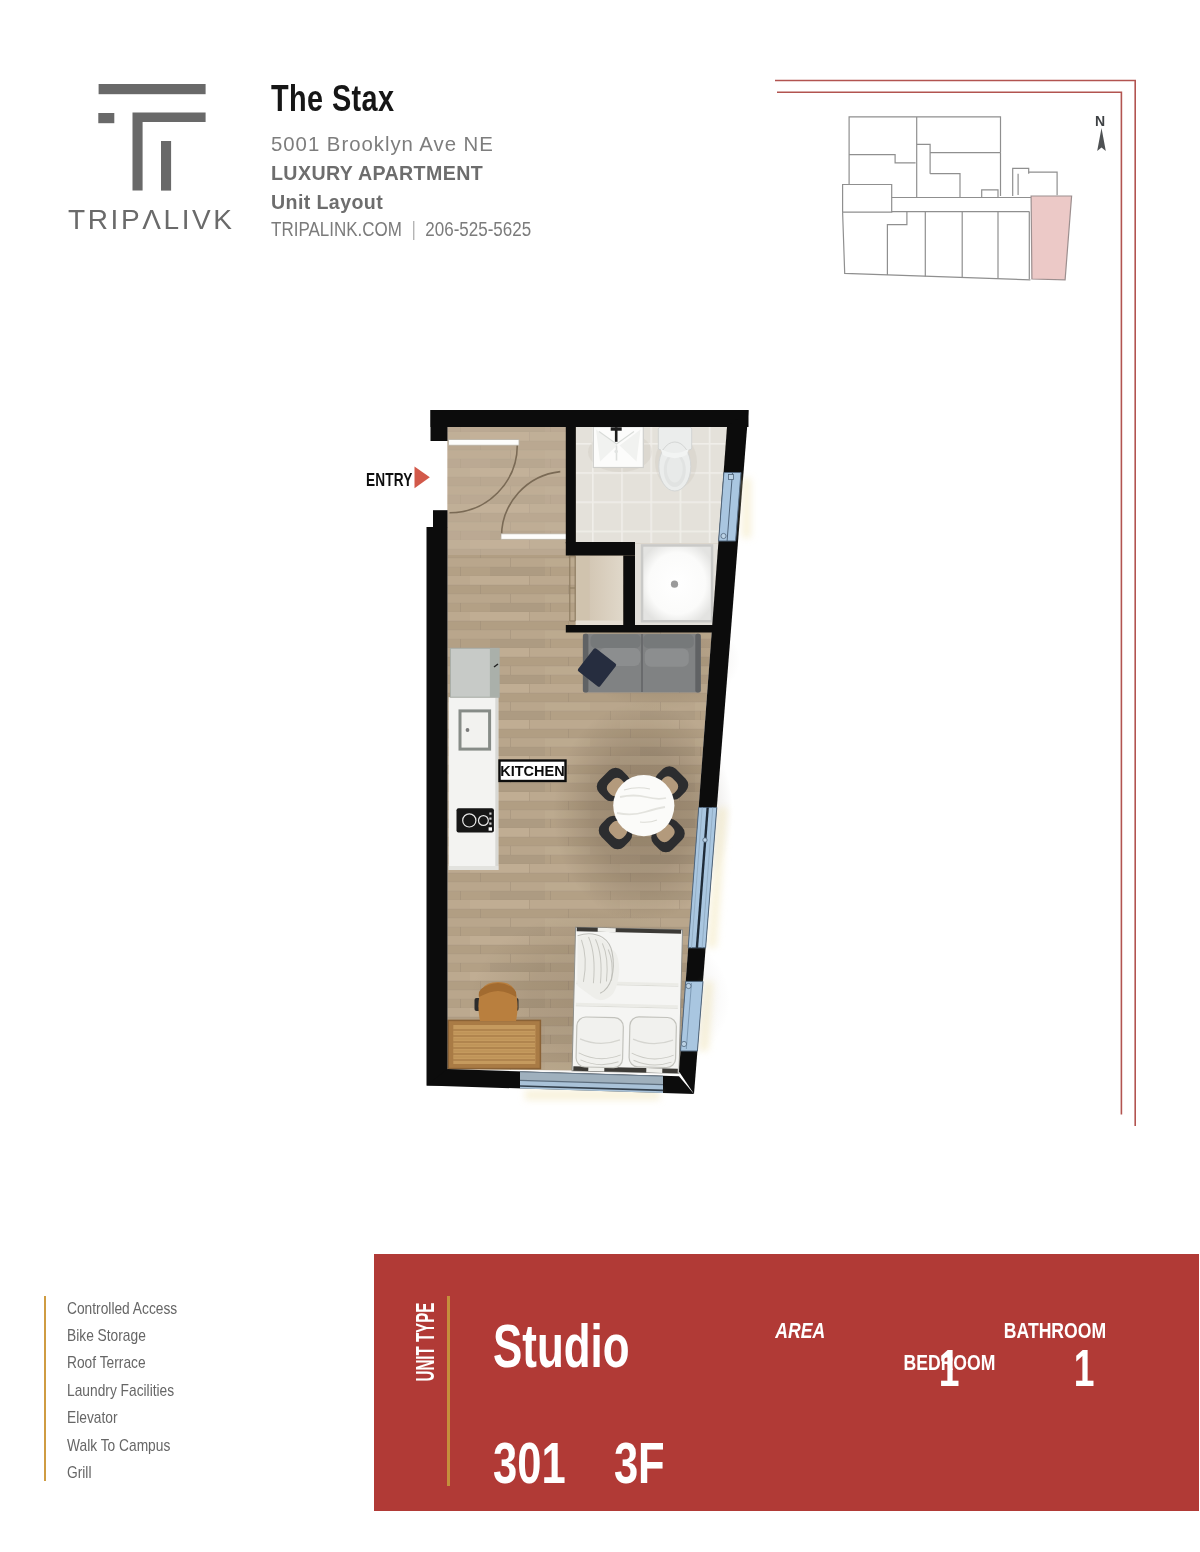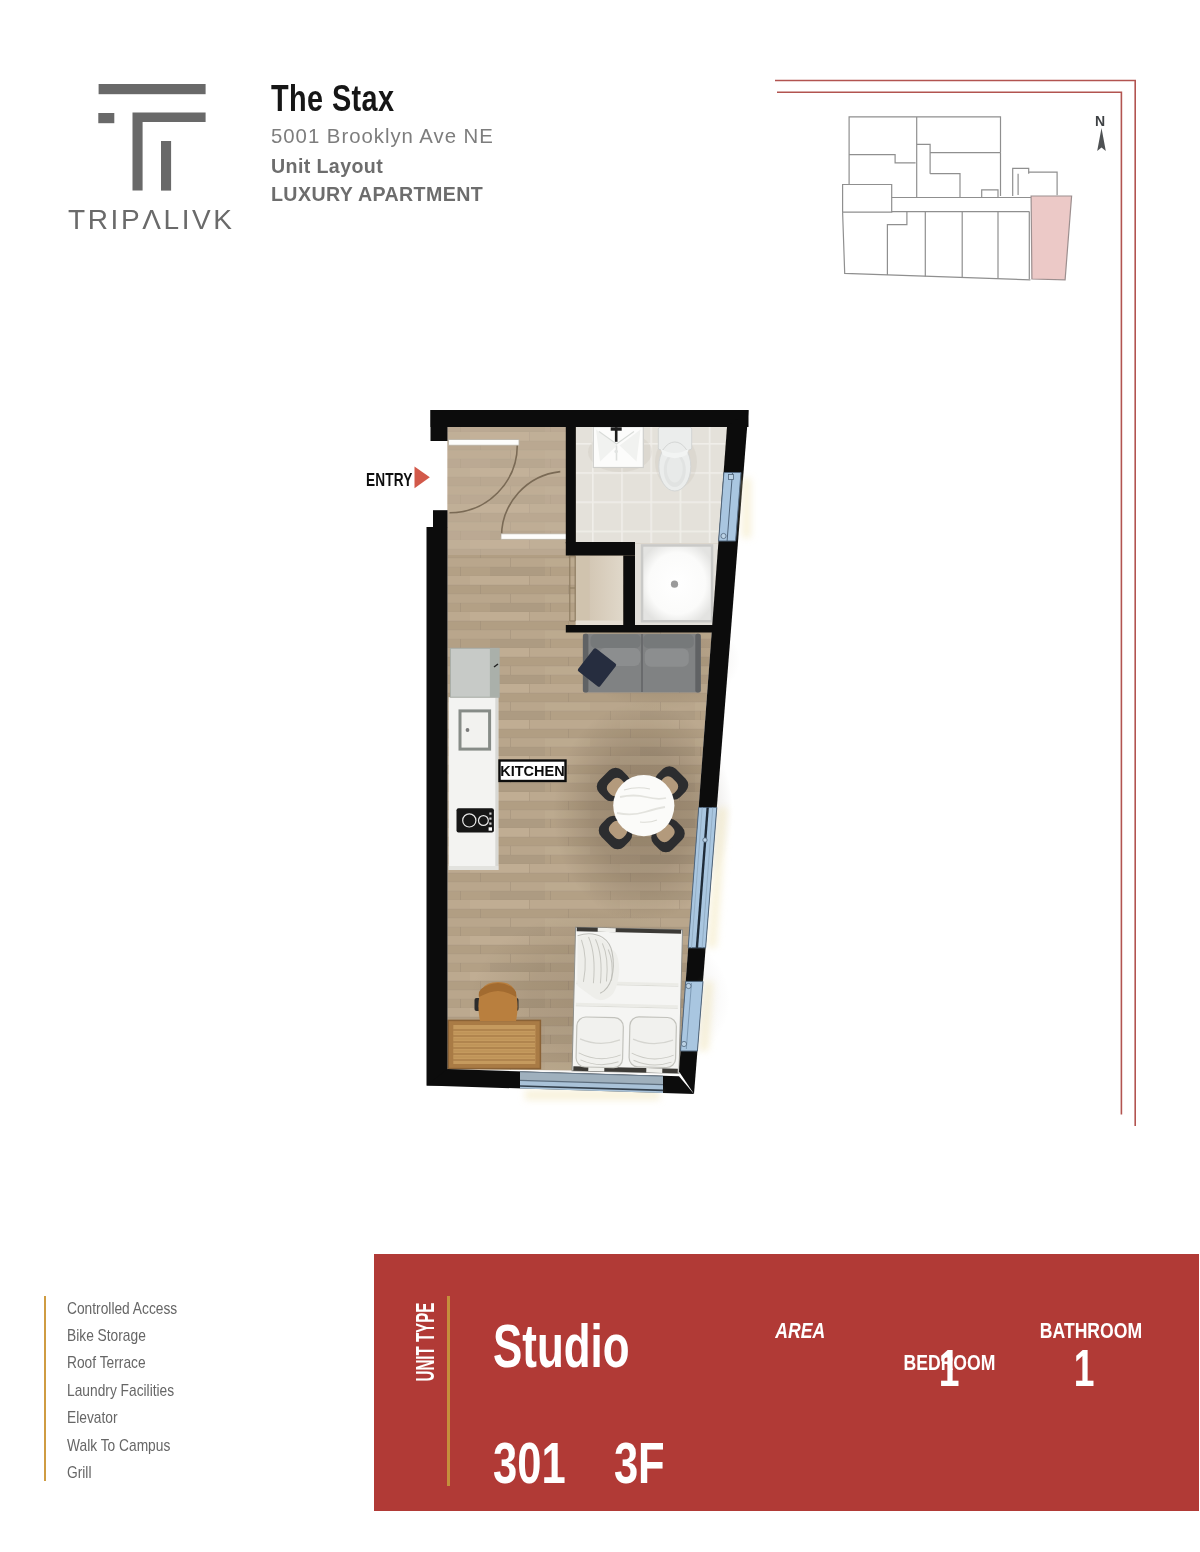--- a/index.html
+++ b/index.html
@@ -9,26 +9,27 @@
   .cx{display:inline-block;transform-origin:left top;}
 </style>
 </head>
 <body>
 <div id="page">
 
 <div class="abs" style="left:271px;top:80px;width:420px;">
 
   <div style="font-size:37px;font-weight:700;color:#161616;line-height:1;"><span class="cx" style="transform:scaleX(.78);letter-spacing:.5px;">The Stax</span></div>
 
-  <div style="font-size:21px;color:#7d7d7d;line-height:1;margin-top:8px;"><span class="cx" style="transform:scaleX(.97);letter-spacing:1px;">5001 Brooklyn Ave NE</span></div>
+  <div style="font-size:21px;color:#7d7d7d;line-height:1;margin-top:16px;"><span class="cx" style="transform:scaleX(.97);letter-spacing:1px;">5001 Brooklyn Ave NE</span></div>
+
+  <div style="font-size:20px;font-weight:700;color:#6d6d6d;line-height:1;margin-top:8.5px;"><span class="cx" style="transform:scaleX(.98);letter-spacing:.4px;">LUXURY APARTMENT</span></div>
 
   <div style="font-size:20px;font-weight:700;color:#6d6d6d;line-height:1;margin-top:9.5px;"><span class="cx" style="transform:scaleX(.98);letter-spacing:.4px;">Unit Layout</span></div>
 
-  <div style="font-size:20px;font-weight:700;color:#6d6d6d;line-height:1;margin-top:8.5px;"><span class="cx" style="transform:scaleX(.98);letter-spacing:.4px;">LUXURY APARTMENT</span></div>
-
+  <div style="font-size:20px;color:#7b7b7b;line-height:1;margin-top:7.3px;"><span class="cx" style="transform:scaleX(.85);">TRIPALINK.COM&nbsp;&nbsp;<span style="color:#b5b5b5;">|</span>&nbsp;&nbsp;206-525-5625</span></div>
 </div>
 
 <div class="abs" style="left:366px;top:470px;font-size:18px;font-weight:700;color:#0e0e0e;"><span class="cx" style="transform:scaleX(.76);letter-spacing:.2px;">ENTRY</span></div>
 
 <div class="abs" style="left:67px;top:1294.5px;font-size:17px;color:#666;line-height:27.4px;text-decoration:underline;">
   <div><span class="cx" style="transform:scaleX(.81);">Controlled Access</span></div>
   <div><span class="cx" style="transform:scaleX(.81);">Bike Storage</span></div>
   <div><span class="cx" style="transform:scaleX(.81);">Roof Terrace</span></div>
   <div><span class="cx" style="transform:scaleX(.81);">Laundry Facilities</span></div>
   <div><span class="cx" style="transform:scaleX(.81);">Elevator</span></div>
@@ -46,21 +47,21 @@
 
   <div class="abs" style="left:119px;top:62px;font-size:61px;font-weight:700;color:#fff;line-height:1;"><span class="cx" style="transform:scaleX(.72);">Studio</span></div>
 
   <div class="abs" style="left:119px;top:180px;font-size:58px;font-weight:700;color:#fff;line-height:1;"><span class="cx" style="transform:scaleX(.75);">301&nbsp;&nbsp;&nbsp;&nbsp;3F</span></div>
 
   <div class="abs" style="left:326px;top:66px;width:200px;text-align:center;font-size:22px;font-weight:700;color:#fff;line-height:1;font-style:italic;"><span class="cx" style="transform:scaleX(.8);transform-origin:center top;">AREA</span></div>
 
   <div class="abs" style="left:475px;top:66px;width:200px;text-align:center;font-size:22px;font-weight:700;color:#fff;line-height:1;margin-top:32px;"><span class="cx" style="transform:scaleX(.8);transform-origin:center top;">BEDROOM</span></div>
   <div class="abs" style="left:475px;top:89px;width:200px;text-align:center;font-size:51px;font-weight:700;color:#fff;line-height:1;"><span class="cx" style="transform:scaleX(.73);transform-origin:center top;">1</span></div>
 
-  <div class="abs" style="left:617px;top:66px;width:200px;text-align:center;font-size:22px;font-weight:700;color:#fff;line-height:1;"><span class="cx" style="transform:scaleX(.8);transform-origin:center top;">BATHROOM</span></div>
+  <div class="abs" style="left:617px;top:66px;width:200px;font-size:22px;font-weight:700;color:#fff;line-height:1;"><span class="cx" style="transform:scaleX(.8);transform-origin:center top;">BATHROOM</span></div>
   <div class="abs" style="left:610px;top:89px;width:200px;text-align:center;font-size:51px;font-weight:700;color:#fff;line-height:1;"><span class="cx" style="transform:scaleX(.73);transform-origin:center top;">1</span></div>
 </div>
 
 <svg class="abs" style="left:0;top:0;" width="1200" height="1552" viewBox="0 0 1200 1552">
 <defs>
   <pattern id="wood" width="150" height="36" patternUnits="userSpaceOnUse">
     <rect width="150" height="36" fill="#b9a689"></rect>
     <rect x="0" y="0" width="150" height="9" fill="#c1ae92"></rect>
     <rect x="0" y="9" width="150" height="9" fill="#b29f82"></rect>
     <rect x="0" y="18" width="150" height="9" fill="#bdaa8e"></rect>

